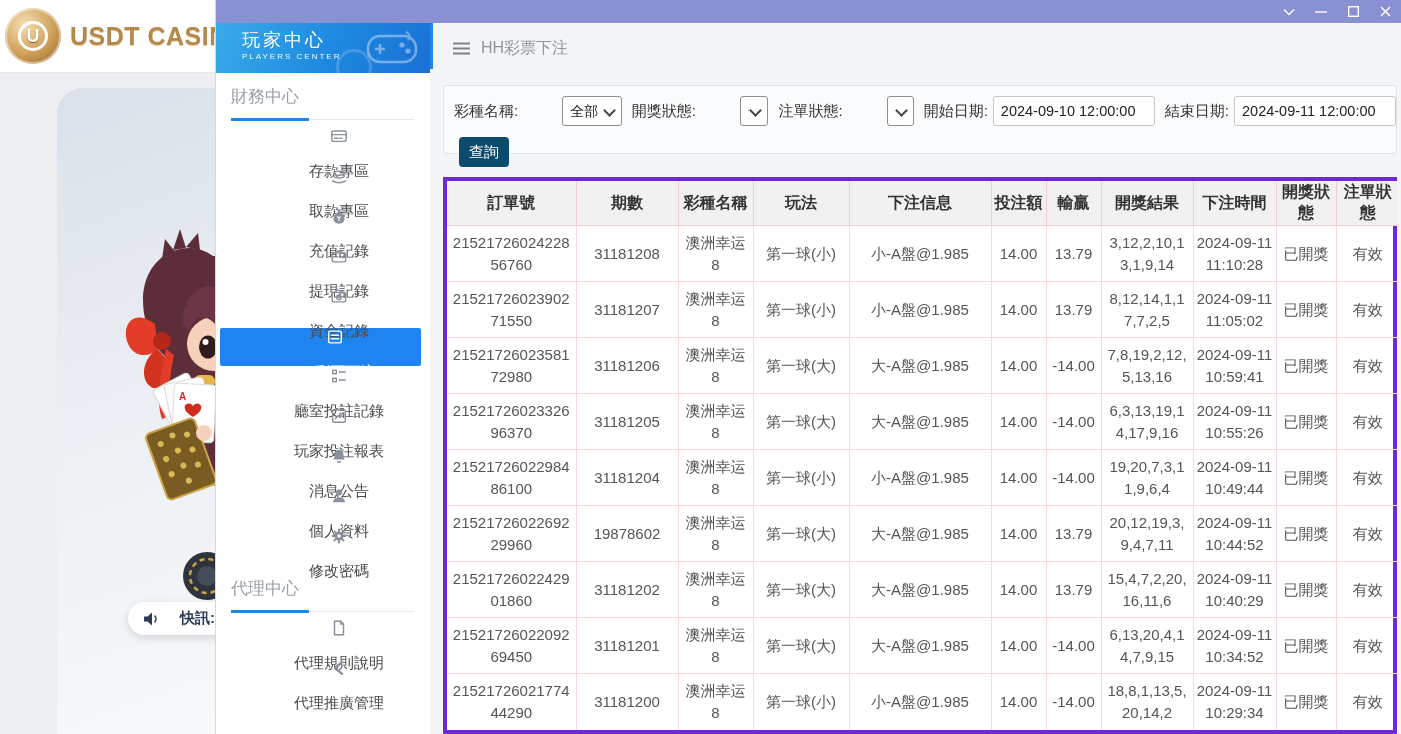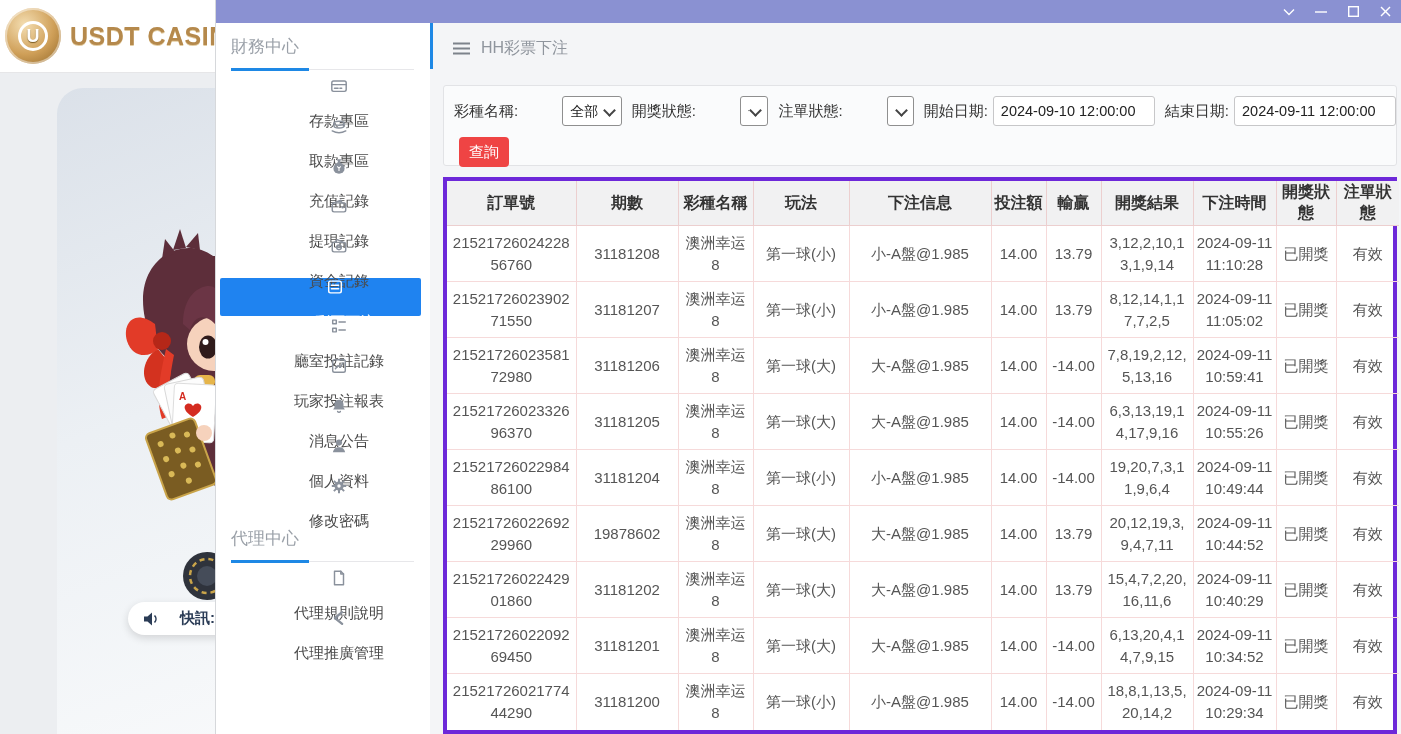--- a/index.html
+++ b/index.html
@@ -54,35 +54,35 @@
   .side-item.active{background:#1f83f0;color:#fff;margin:1px 9px 1px 5px;border-radius:2px;
     padding-left:28px;height:38px;}
   .side-item.active .side-icon{color:#fff;}
   .side-chevron{margin-left:auto;margin-right:13px;display:flex;color:#fff;}
 
   
   .main{position:absolute;left:430px;top:23px;width:971px;height:711px;background:#f4f5f7;z-index:2;}
   .accent-line{position:absolute;left:0;top:0;width:3px;height:46px;background:#1e88e5;}
   .breadcrumb{display:flex;align-items:center;gap:11px;padding:15px 0 0 23px;color:#8f959d;font-size:16px;}
   .breadcrumb svg{display:block;}
-  .filter-panel{position:absolute;left:13px;top:62px;width:954px;height:81px;background:#fafbfc;
+  .filter-panel{position:absolute;left:13px;top:62px;width:954px;height:69px;background:#fafbfc;
     border:1px solid #e2e3e6;border-radius:3px;box-sizing:border-box;padding:10px 0 0 10px;}
   .filter-row{display:flex;align-items:center;font-size:15px;color:#333;white-space:nowrap;}
   .filter-row .lbl{margin:0 5px 0 10px;}
   .filter-row .lbl:first-child{margin-left:0;}
   .sel{position:relative;display:inline-block;height:30px;margin-left:39px;}
   .sel select{appearance:none;-webkit-appearance:none;height:30px;width:100%;border:1px solid #8f8f8f;
     border-radius:3px;background:#fff;font-size:14px;color:#222;padding:0 18px 0 7px;
     font-family:inherit;box-sizing:border-box;}
   .sel::after{content:"";position:absolute;right:8px;top:10px;width:7px;height:7px;
     border-right:2px solid #444;border-bottom:2px solid #444;transform:rotate(45deg);pointer-events:none;}
   .sel-lottery{width:123px;} .sel-draw{width:59px;} .sel-order{width:49px;}
   .f-input{width:146px;height:28px;border:1px solid #c7c7c9;border-radius:3px;font-size:14.5px;
     padding:0 7px;color:#222;background:#fff;font-family:inherit;}
-  .search-btn{margin:11px 0 8px 5px;width:50px;height:30px;background:#ef4444;color:#fff;border:none;
+  .search-btn{margin:11px 0 8px 5px;width:50px;height:30px;background:#0c4a6e;color:#fff;border:none;
     border-radius:4px;font-size:15px;cursor:pointer;font-family:inherit;}
 
   
   .table-panel{position:absolute;left:13px;top:154px;width:954px;background:#fff;
     border:4px solid #6d28d9;box-sizing:border-box;}
   table{width:100%;border-collapse:collapse;table-layout:fixed;}
   th{height:44px;background:#f1f1f2;font-weight:bold;color:#333;font-size:16px;
     border-left:1px solid #eccfcf;border-bottom:1px solid #eccfcf;padding:0 2px;overflow:hidden;}
   th:first-child{border-left:none;}
   td{height:56px;text-align:center;color:#555;font-size:15px;line-height:1.45;
@@ -186,20 +186,35 @@
         <svg width="17" height="16" viewBox="0 0 17 16">
             <polygon points="1,5.5 4.5,5.5 9,1.5 9,14.5 4.5,10.5 1,10.5" fill="#2b3c56"></polygon>
             <path d="M11.5,4.5 a5,5 0 0 1 0,7" fill="none" stroke="#2b3c56" stroke-width="1.6"></path>
           </svg>
       </span>
       <span>快訊:</span>
     </div>
   </aside>
 
   <aside class="sidebar">
+    <div class="sidebar-header">
+      <div class="sh-title">玩家中心</div>
+      <div class="sh-sub">PLAYERS CENTER</div>
+      <span class="sh-pad">
+        <svg width="52" height="36" viewBox="0 0 52 36">
+            <rect x="2" y="6" width="48" height="26" rx="12" fill="none" stroke="#ffffff" stroke-width="2.5"></rect>
+            <line x1="14" y1="14" x2="14" y2="24" stroke="#fff" stroke-width="2.5"></line>
+            <line x1="9" y1="19" x2="19" y2="19" stroke="#fff" stroke-width="2.5"></line>
+            <circle cx="36" cy="15" r="2.6" fill="#fff"></circle>
+            <circle cx="42" cy="21" r="2.6" fill="#fff"></circle>
+            <path d="M40,2 q6,3 2,8" fill="none" stroke="#fff" stroke-width="2"></path>
+          </svg>
+      </span>
+      <span class="sh-ring"></span>
+    </div>
     <nav class="side-nav" id="sidebar-nav">
         <div class="side-section">
           <div class="side-section-label">財務中心</div>
           <div class="side-underline">
             <i></i>
             <span></span>
           </div>
         </div>
         <div class="side-item">
           <span class="side-icon">

